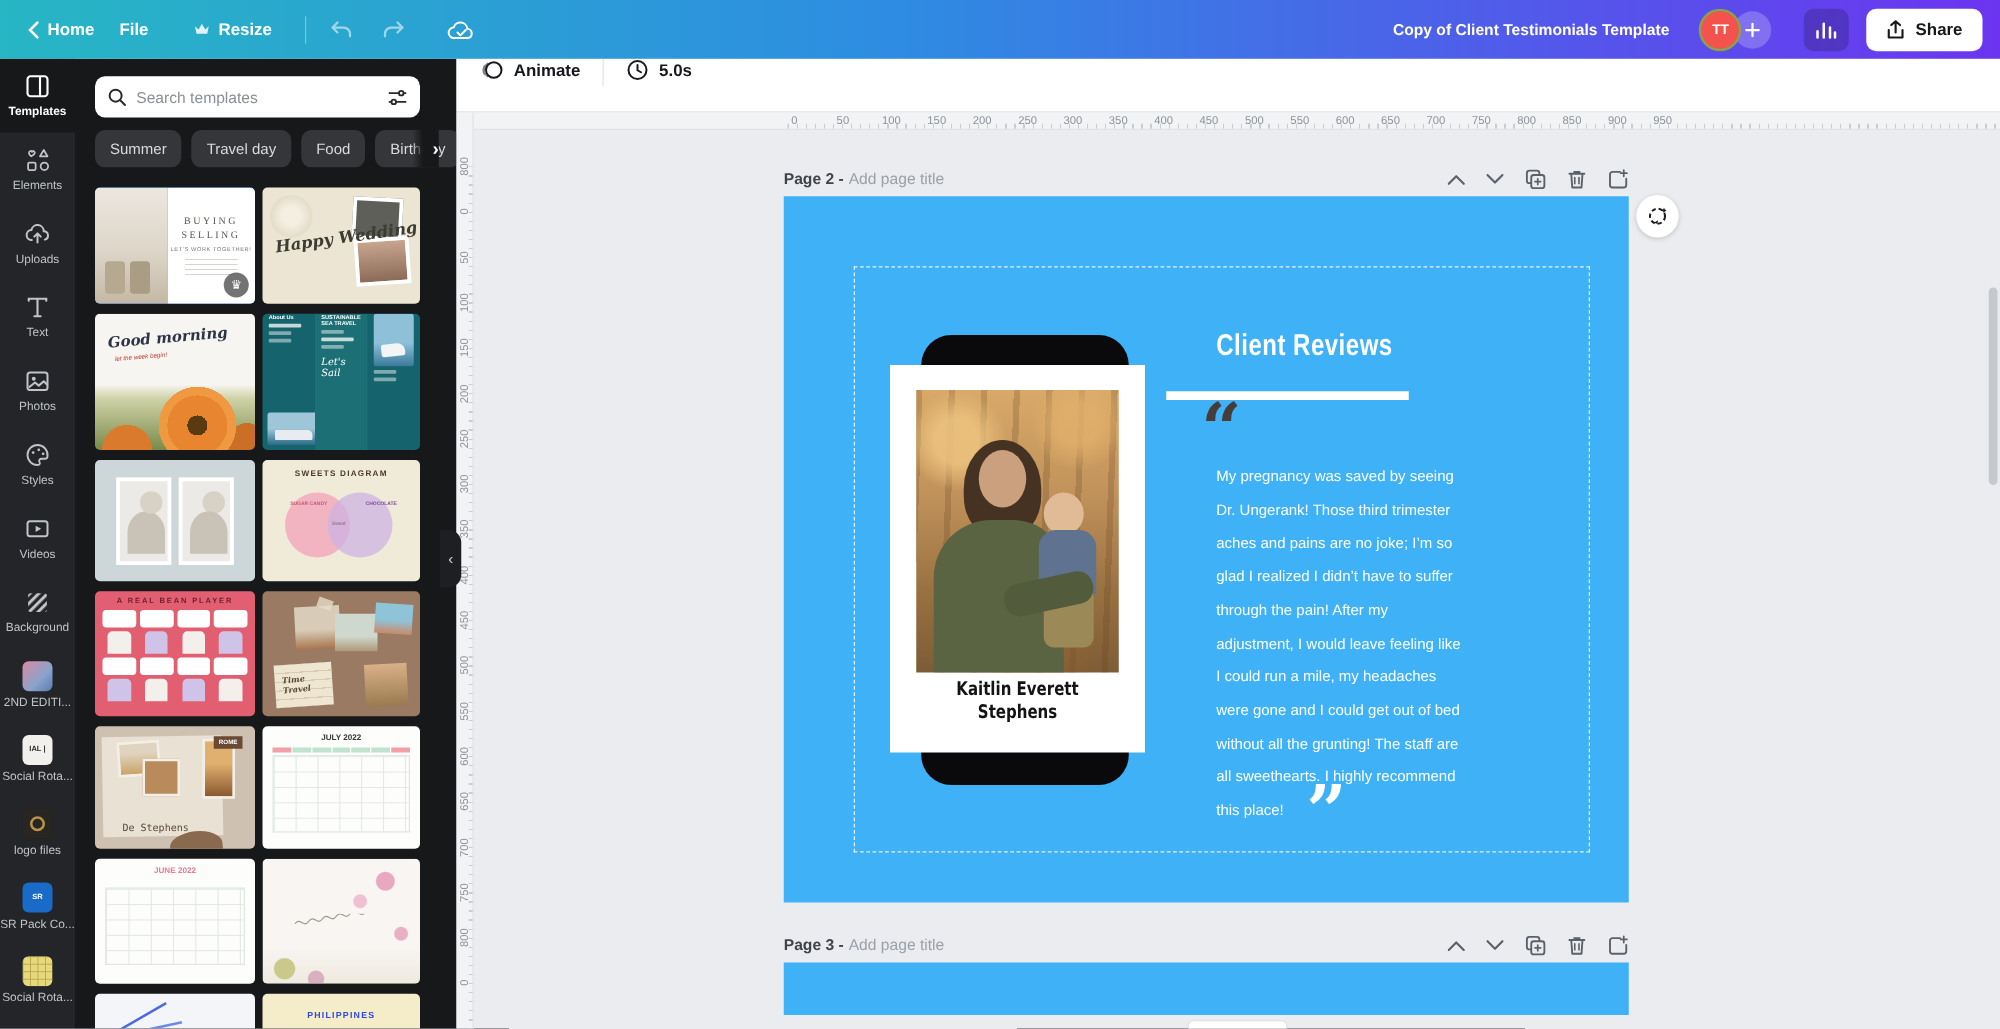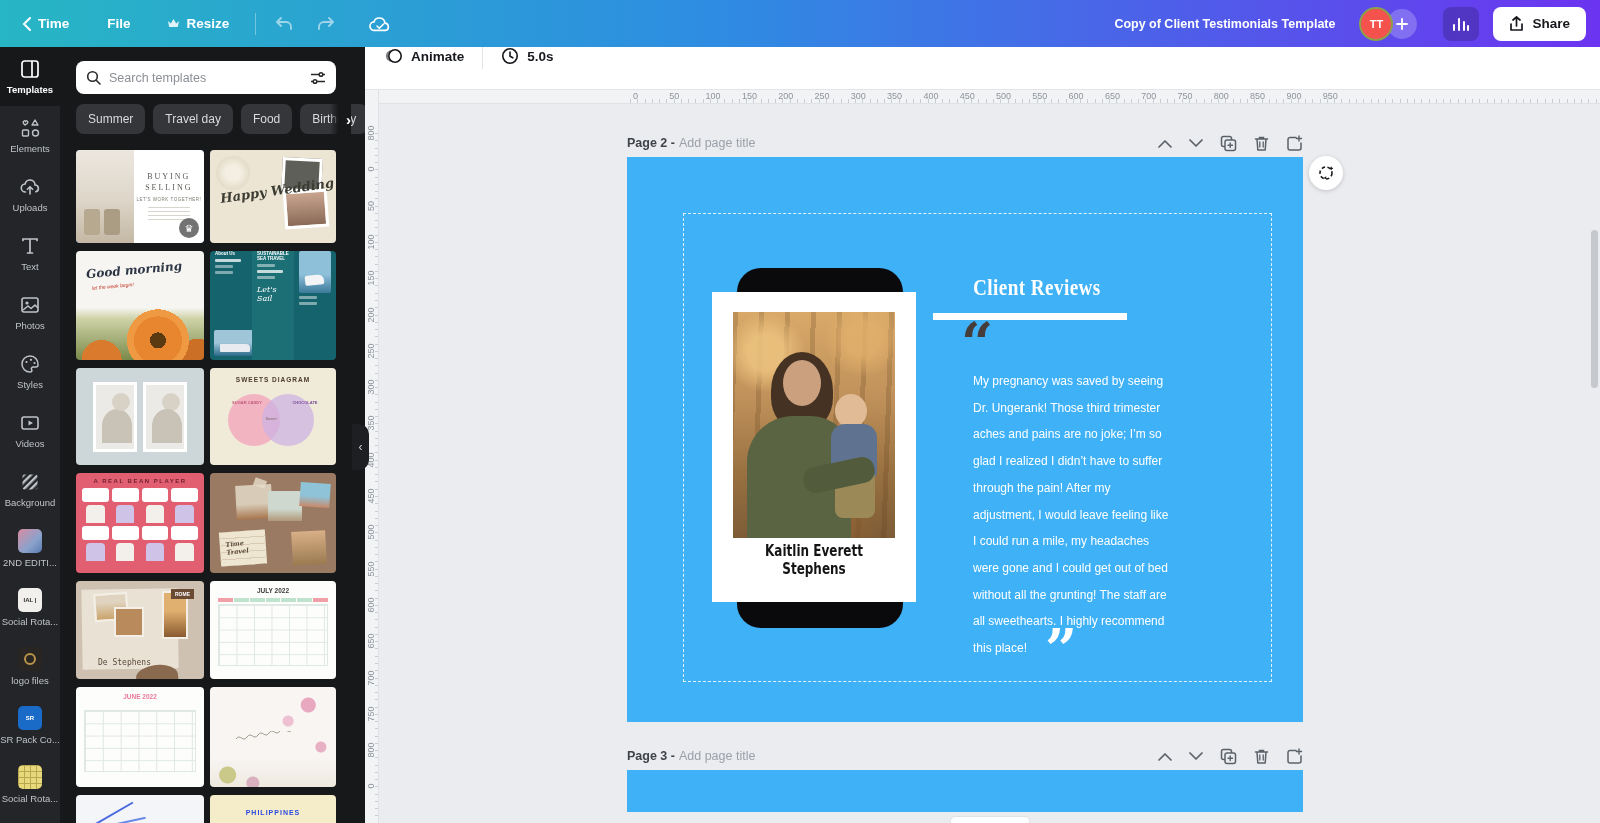--- a/index.html
+++ b/index.html
@@ -5,21 +5,21 @@
   *{margin:0;padding:0;box-sizing:border-box}
   html,body{background:#202124}
   #app{position:relative;width:1600px;height:823px;background:#EBECEF;overflow:hidden;
        font-family:"Liberation Sans",sans-serif;-webkit-font-smoothing:antialiased}
 
   
   .topbar{position:absolute;left:0;top:0;width:1600px;height:47px;display:flex;align-items:center;
           background:linear-gradient(90deg,#27b6c4 0%,#2e8ce2 45%,#6c34f0 100%);color:#fff;z-index:50}
   .tb-item{display:flex;align-items:center;gap:7px;font-size:13.5px;font-weight:bold;color:#fff;cursor:pointer}
   .tb-home{margin-left:22px}
-  .tb-file{margin-left:38px}
+  .tb-file{margin-left:20px}
   .tb-resize{margin-left:36px}
   .tb-sep{width:1px;height:22px;background:rgba(255,255,255,.35);margin:0 18px 0 26px}
   .tb-ghost{opacity:.55;margin-right:22px}
   .tb-cloud{margin-left:10px}
   .tb-title{margin-left:auto;font-size:12.5px;font-weight:bold;color:#fff;white-space:nowrap}
   .avatar{width:30px;height:30px;border-radius:50%;background:#f4524c;color:#fff;font-size:11px;font-weight:bold;
           display:flex;align-items:center;justify-content:center;margin-left:26px;box-shadow:0 0 0 2px #8aa04e;z-index:2}
   .plus-btn{width:30px;height:30px;border-radius:50%;background:rgba(255,255,255,.22);color:#fff;font-size:16px;
           display:flex;align-items:center;justify-content:center;margin-left:-4px}
   .insights-btn{width:36px;height:34px;border-radius:8px;background:rgba(0,0,0,.18);display:flex;align-items:center;
@@ -204,21 +204,21 @@
   .hair{position:absolute;left:38px;top:40px;width:62px;height:78px;background:#463222;border-radius:50% 50% 42% 42%}
   .face{position:absolute;left:50px;top:48px;width:38px;height:46px;background:#caa07e;border-radius:50%}
   .sweater{position:absolute;left:14px;top:104px;width:104px;height:122px;background:#5a6342;border-radius:46px 40px 0 0}
   .arm{position:absolute;left:70px;top:150px;width:72px;height:26px;background:#525b3c;border-radius:12px;transform:rotate(-12deg)}
   .babyhead{position:absolute;left:102px;top:82px;width:32px;height:34px;background:#e0bb96;border-radius:50%}
   .babybody{position:absolute;left:98px;top:112px;width:46px;height:56px;background:#5f7390;border-radius:14px 14px 8px 8px}
   .babypants{position:absolute;left:102px;top:158px;width:40px;height:48px;background:#9b8a58;border-radius:8px}
   .client-name{position:absolute;left:0;top:250px;width:100%;text-align:center;color:#141414;
      font-family:"DejaVu Sans",sans-serif;font-weight:bold;font-size:15px}
   .client-name span{display:inline-block;transform:scaleX(.8)}
-  .heading{position:absolute;left:346px;top:117px;color:#fff;font-family:Liberation Serif, serif;font-weight:bold;font-size:24px;white-space:nowrap}
+  .heading{position:absolute;left:346px;top:106px;color:#fff;font-family:Liberation Sans, sans-serif;font-weight:bold;font-size:24px;white-space:nowrap}
   .heading span{display:inline-block;transform:scaleX(.8);transform-origin:left center;letter-spacing:.5px}
   .hbar{position:absolute;left:306px;top:156px;width:194px;height:7px;background:#fff}
   .oquote{position:absolute;left:334px;top:158px;font-family:"DejaVu Serif",serif;font-weight:bold;font-size:56px;
           line-height:1;color:#463c39}
   .para{position:absolute;left:346px;top:211px;width:340px;color:#fff;font-size:12px;line-height:26.7px;white-space:pre}
   .cquote{position:absolute;left:418px;top:464px;font-family:"DejaVu Serif",serif;font-weight:bold;font-size:56px;
           line-height:1;color:#fff}
 
   .sync-btn{position:absolute;left:1309px;top:156px;width:34px;height:34px;border-radius:50%;background:#fff;
         box-shadow:0 1px 4px rgba(0,0,0,.18);display:flex;align-items:center;justify-content:center;z-index:8;cursor:pointer}
@@ -229,21 +229,21 @@
 </head>
 <body>
 
 <div id="app">
 
   <div class="topbar">
     <div class="tb-item tb-home">
       <svg width="9" height="14" viewBox="0 0 9 14">
           <path d="M8 1 2 7l6 6" fill="none" stroke="#fff" stroke-width="2" stroke-linecap="round"></path>
         </svg>
-      <span>Time</span>
+      <span>Home</span>
     </div>
     <div class="tb-item tb-file">
       <span>File</span>
     </div>
     <div class="tb-item tb-resize">
       <svg width="13" height="11" viewBox="0 0 13 11">
           <path d="M1 3l2.8 2.5L6.5 1l2.7 4.5L12 3l-1.2 6H2.2z" fill="#fff" opacity=".85"></path>
         </svg>
       <span>Resize</span>
     </div>

